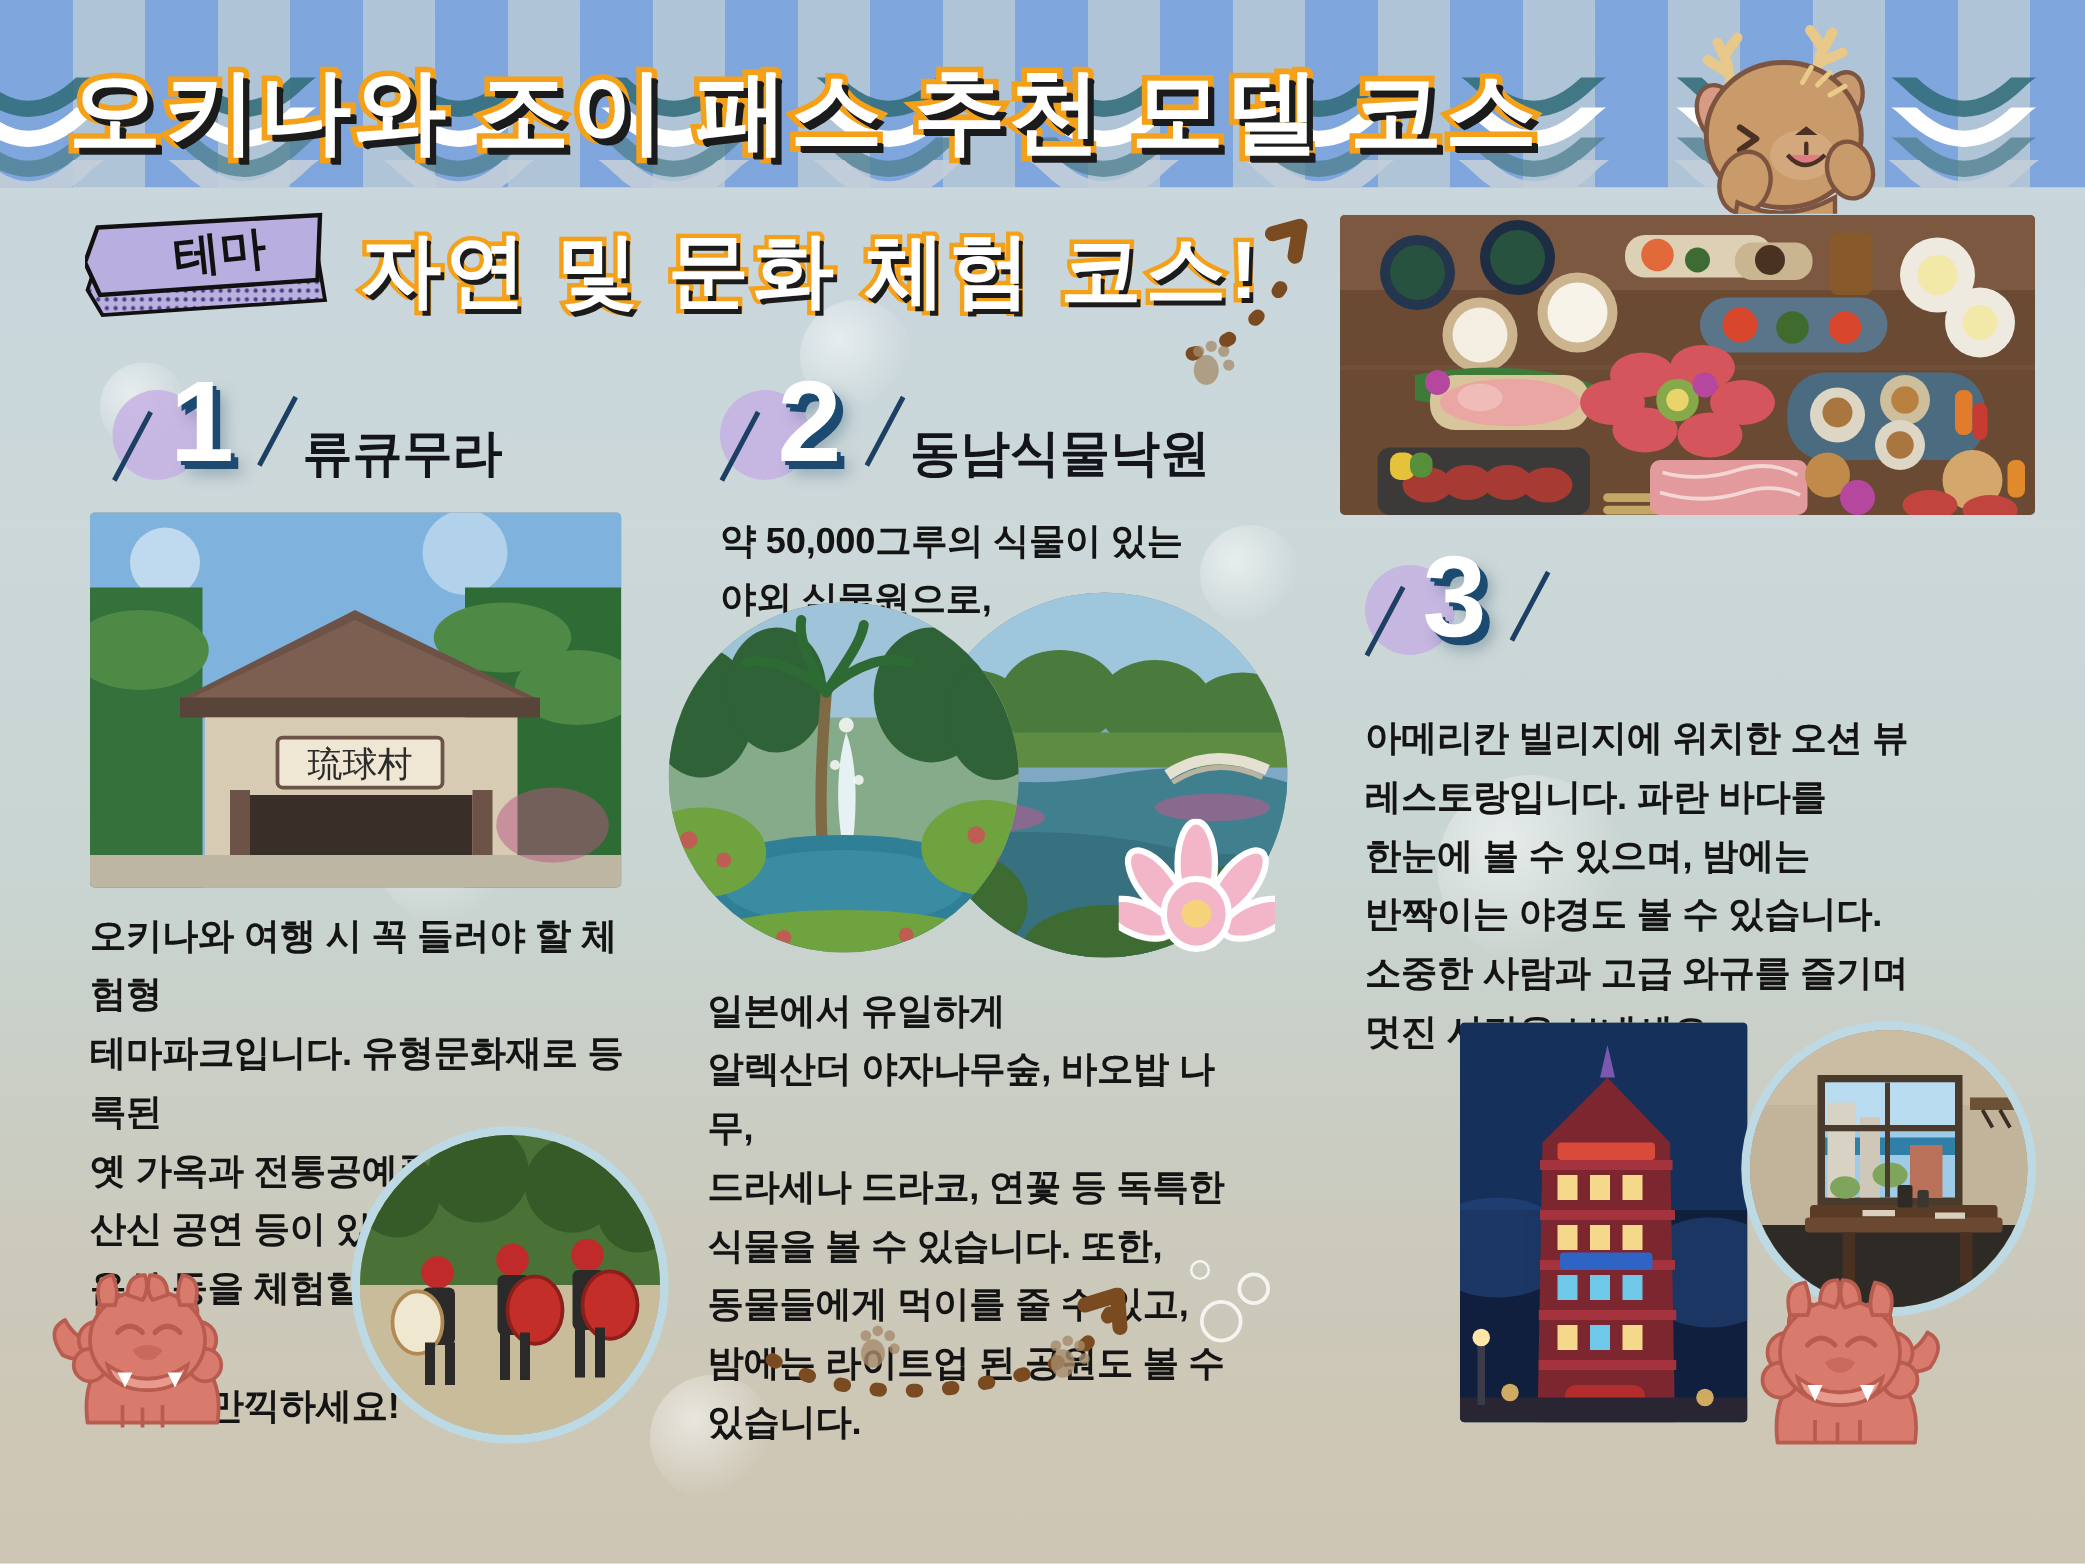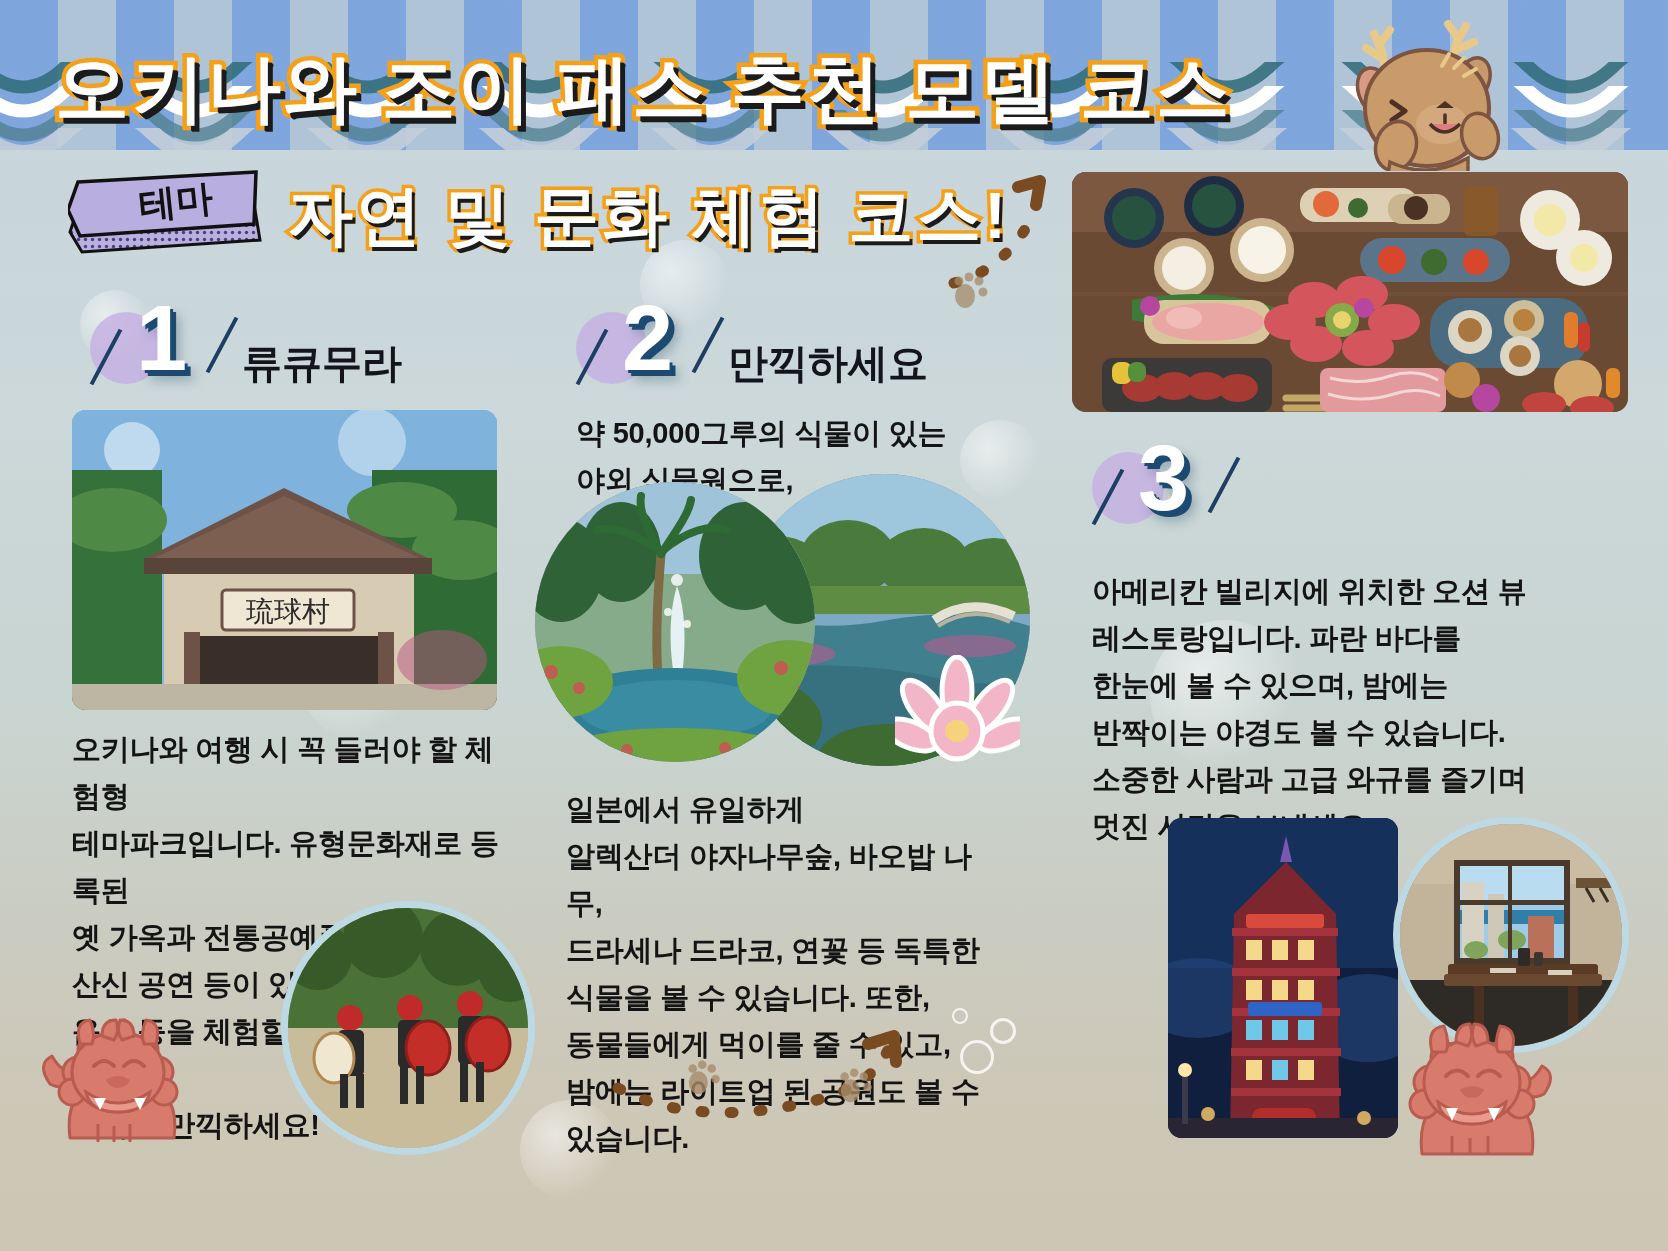--- a/index.html
+++ b/index.html
@@ -178,21 +178,21 @@
     white-space: pre-line;
     letter-spacing: -0.2px;
   }
 
   
   .photo {
     position: absolute;
     overflow: hidden;
     background: #8899a0;
   }
-  .photo.rounded { border-radius: 14px; text-align: right; }
+  .photo.rounded { border-radius: 4px; text-align: right; }
   .photo.circle  { border-radius: 50%; }
   .photo.ringed  { box-shadow: 0 0 0 7px #bcd9e4; }
   .photo svg { display: block; width: 100%; height: 100%; }
 
   
   .decor { position: absolute; pointer-events: none; }
 
   
   .shisa { position: absolute; }
 
@@ -394,21 +394,21 @@
         <rect x="188" y="154" width="8" height="40" fill="#2a2a2a"></rect>
       </g>
     </svg>
   </div>
 
   <div class="sec-head" style="left:576px; top:306px; width:440px; height:92px;">
     <div class="sec-circle"></div>
     <div class="slash slash-left"></div>
     <div class="sec-num">2</div>
     <div class="slash slash-right"></div>
-    <div class="sec-title">만끽하세요</div>
+    <div class="sec-title">동남식물낙원</div>
   </div>
 
   <div class="body-text" style="left:576px; top:410px; width:420px;">약 50,000그루의 식물이 있는
 야외 식물원으로,</div>
 
   <div class="photo circle" style="left:738px; top:474px; width:292px; height:292px;">
     <svg viewBox="0 0 292 292">
       <rect width="292" height="292" fill="#7fa8c4"></rect>
       <rect width="292" height="96" fill="#9ec6dd"></rect>
 

